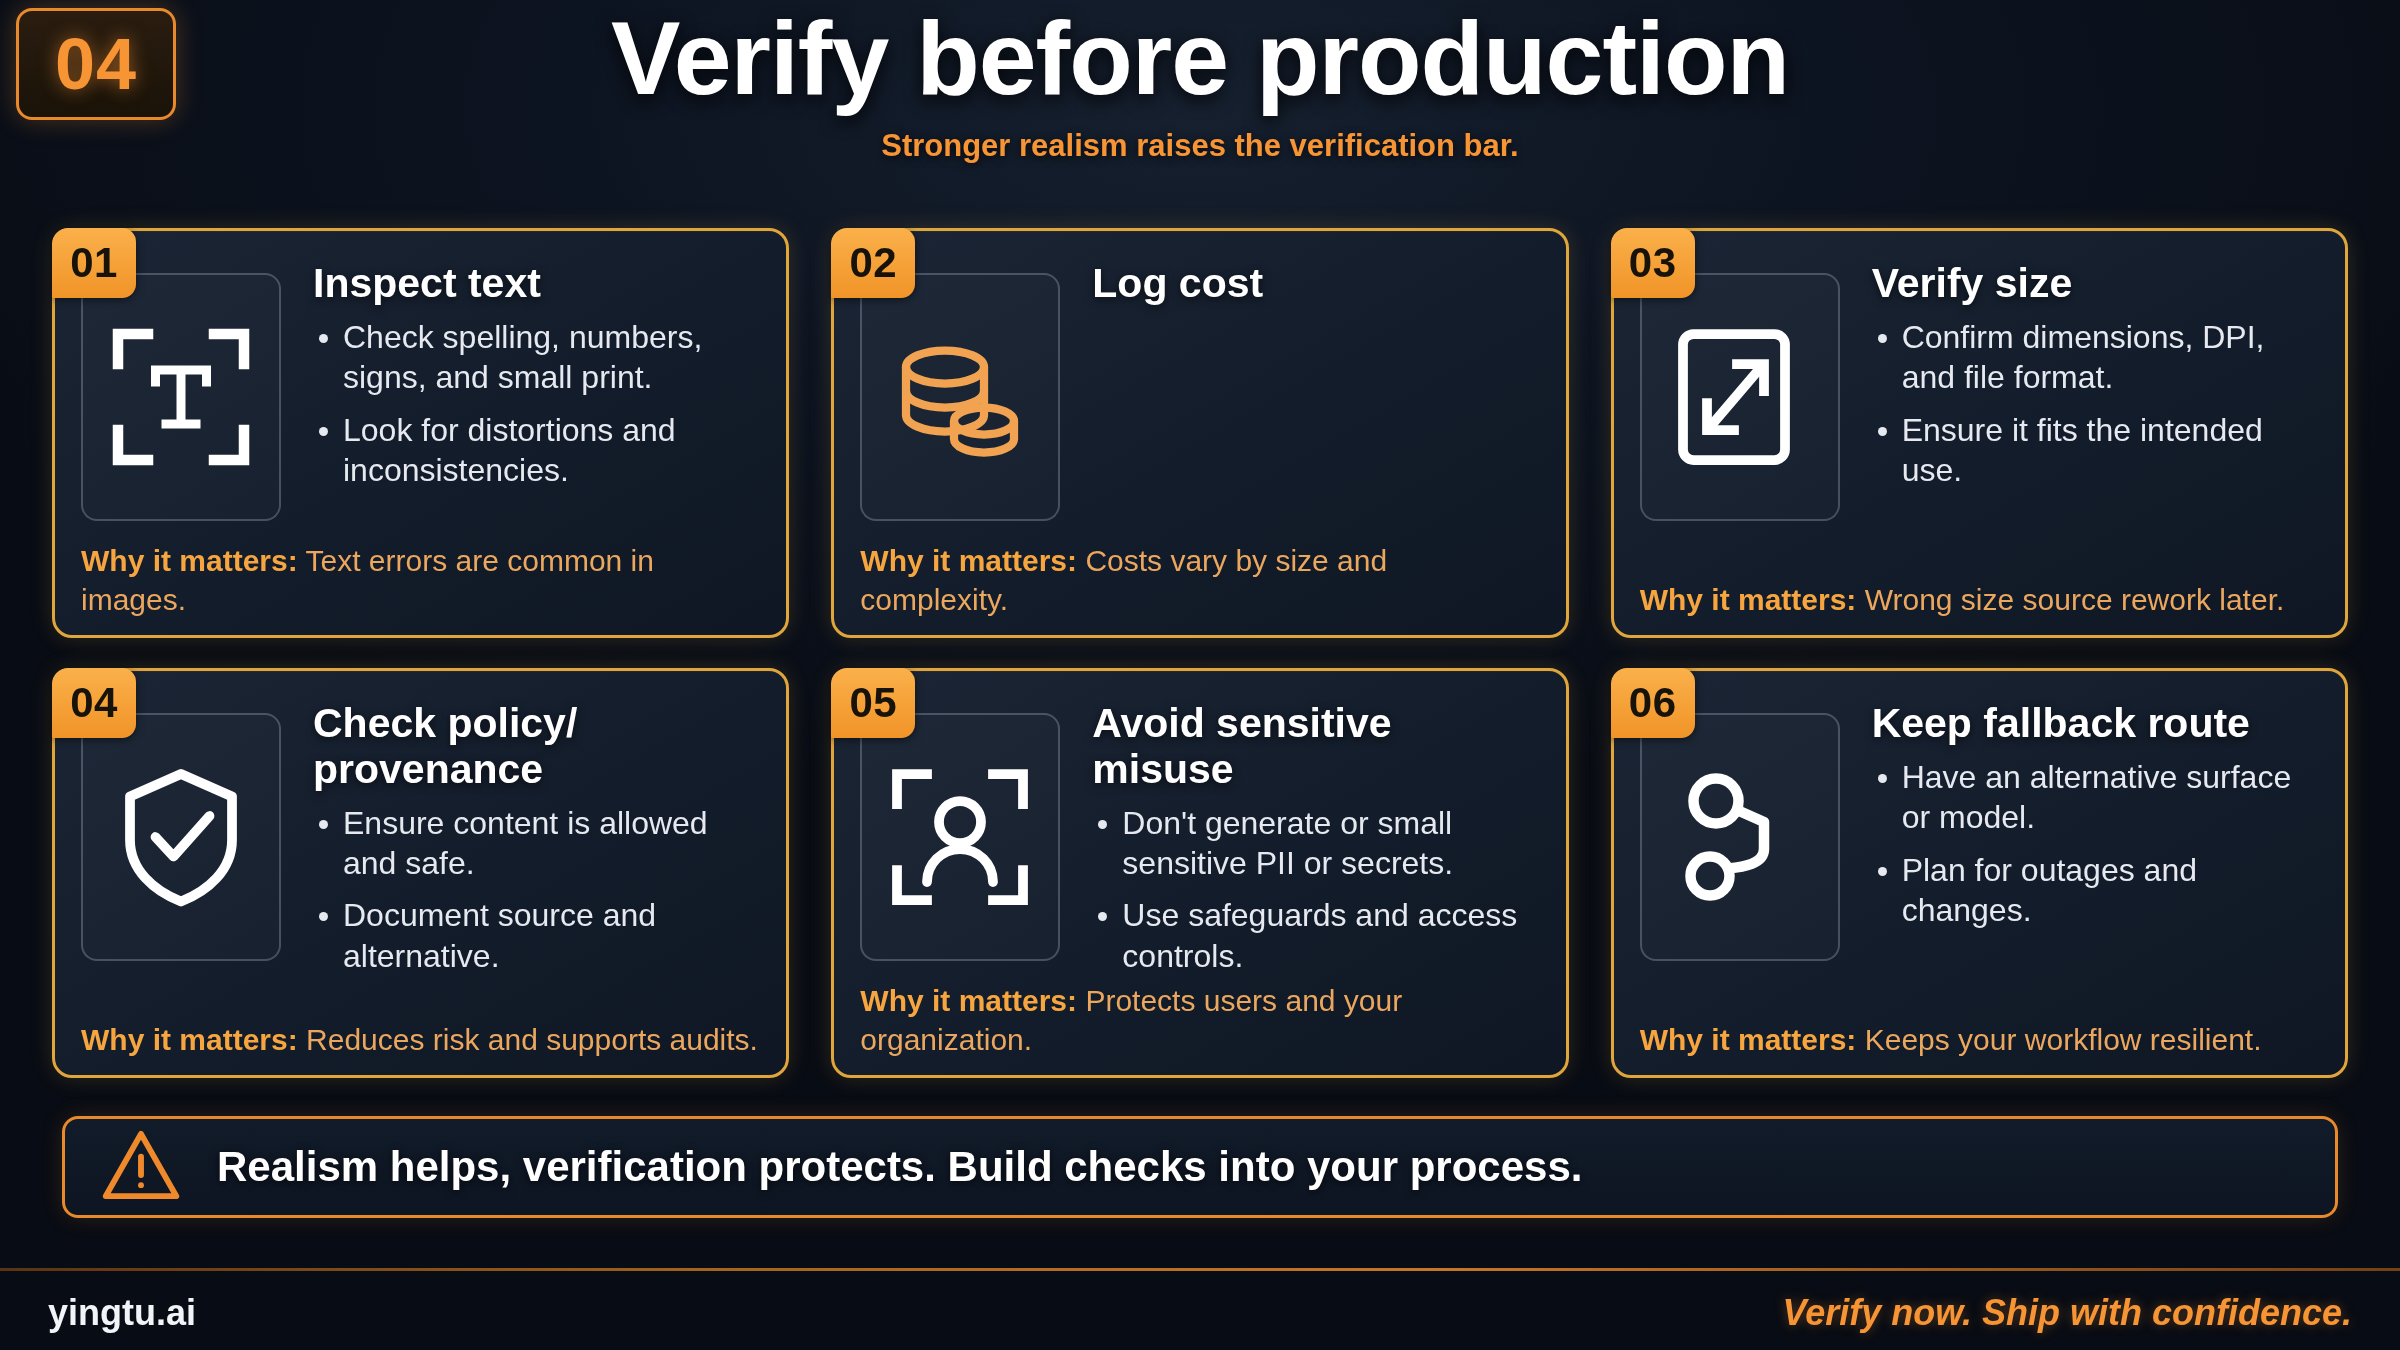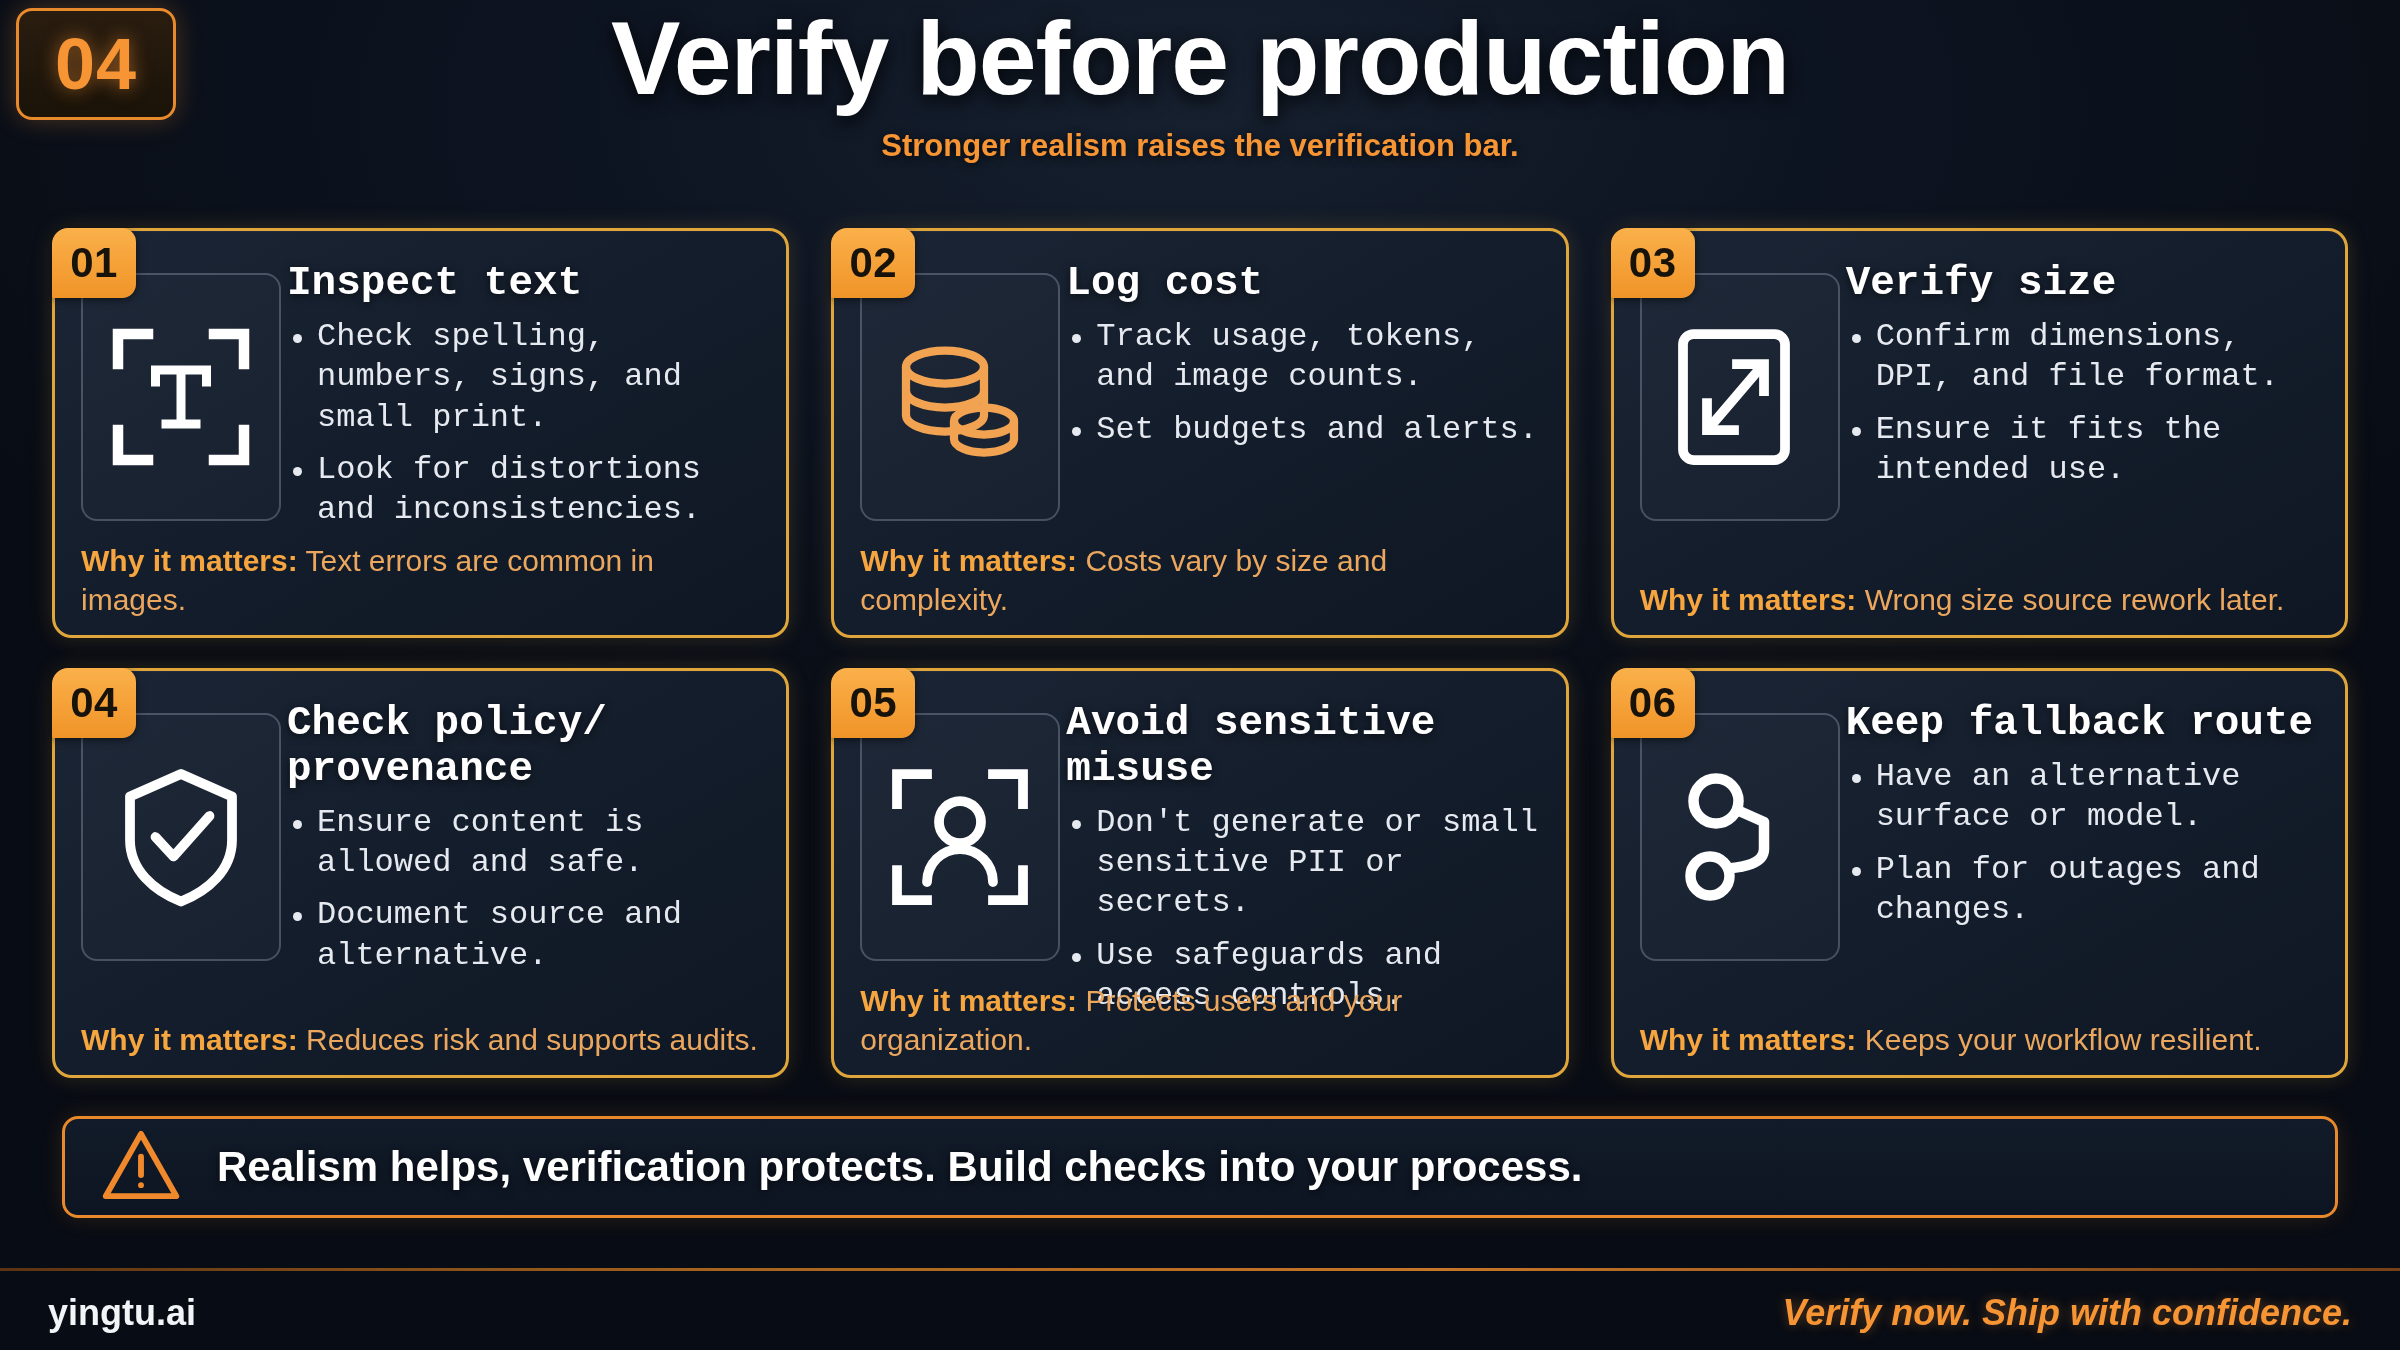--- a/index.html
+++ b/index.html
@@ -109,23 +109,22 @@
   }
   .card-badge span {
     font-size: 42px;
     font-weight: bold;
     color: #17120a;
     letter-spacing: 0.5px;
   }
 
   .card-body {
     display: flex;
-    gap: 6px;
+    gap: 32px;
     height: 278px;
-    font-family: Liberation Mono, monospace;
   }
 
   .icon-tile {
     flex: 0 0 200px;
     width: 200px;
     height: 248px;
     margin-top: 16px;
     border: 2px solid rgba(190,205,225,0.28);
     border-radius: 16px;
     background: rgba(255,255,255,0.018);
@@ -291,24 +290,20 @@
               <ellipse cx="40" cy="30" rx="26" ry="11"></ellipse>
               <path d="M14 30 V46 a26 11 0 0 0 52 0 V30"></path>
               <path d="M14 46 V62 a26 11 0 0 0 52 0 V46"></path>
               <ellipse cx="66" cy="66" rx="20" ry="9"></ellipse>
               <path d="M46 66 V78 a20 9 0 0 0 40 0 V66"></path>
             </svg>
           </span>
         </div>
         <div class="card-text">
           <div class="card-title">Log cost</div>
-          <ul class="bullets">
-            <li>Track usage, tokens, and image counts.</li>
-            <li>Set budgets and alerts.</li>
-          </ul>
         </div>
       </div>
       <div class="why">
         <b>Why it matters:</b>
         <span>Costs vary by size and complexity.</span>
       </div>
     </div>
 
     <div class="card">
       <div class="card-badge">

